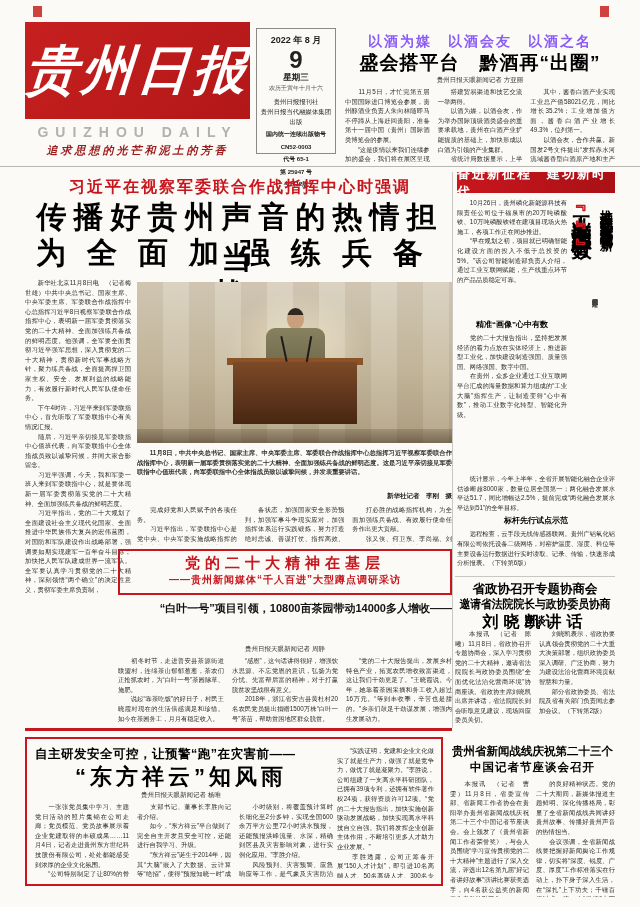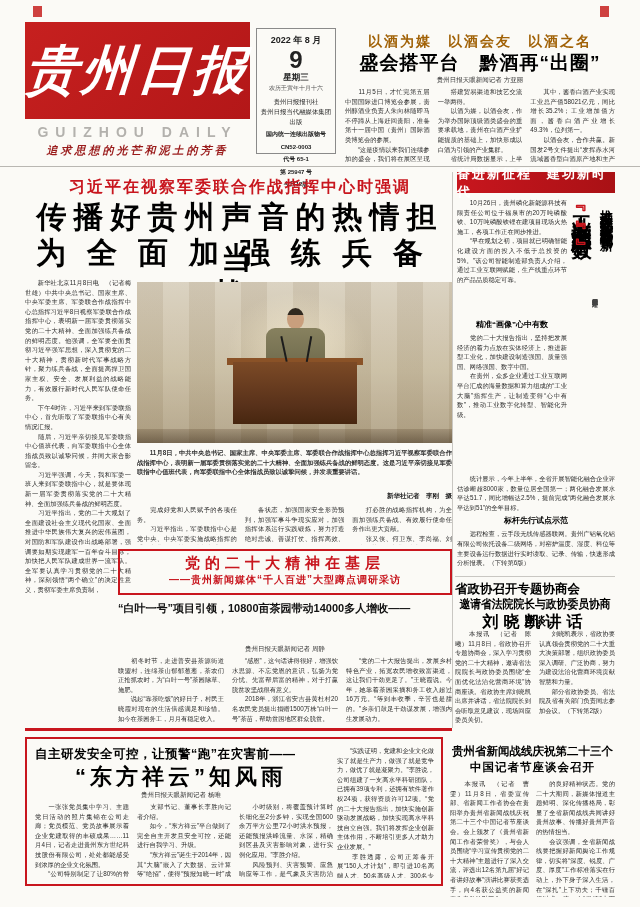--- a/index.html
+++ b/index.html
@@ -26,21 +26,21 @@
   .db-issue{font-size:6px;line-height:1.6;font-weight:bold;margin-top:3px;}
   .corner-mark{width:9px;height:11px;background:#c6201f;opacity:.85;}
   
   .jt{text-align:justify;white-space:pre-line;overflow:hidden;color:#2a2a2a;}
   .t6{font-size:6.3px;line-height:9.6px;}
   .cols{display:flex;}
   .hairline{background:#c9c7c2;}
   .redline{background:#c8161e;}
   
   .wine-kicker{left:345px;top:33px;width:270px;text-align:center;font-size:14px;
-               font-weight:bold;letter-spacing:2px;color:#a16207;}
+               font-weight:bold;letter-spacing:2px;color:#8b5cf6;}
   .wine-headline{left:345px;top:50px;width:270px;text-align:center;font-size:19px;
                  font-weight:900;letter-spacing:1px;color:#000;}
   .wine-byline{left:345px;top:76px;width:270px;text-align:center;font-size:6.5px;color:#333;}
   .wine-cols{left:345px;top:87px;width:270px;height:78px;gap:8px;}
   .wine-cols .col{width:85px;height:78px;}
   
   .lead-kicker{left:25px;top:177px;width:430px;text-align:center;color:#c8161e;
                font-size:16px;font-weight:bold;letter-spacing:2px;}
   .lead-h1{left:25px;top:197px;width:430px;text-align:center;font-size:30px;
            font-weight:900;letter-spacing:7px;color:#000;}
@@ -67,21 +67,21 @@
   .caption{left:137px;top:448px;width:315px;height:46px;font-weight:bold;color:#333;}
   .caption-credit{left:137px;top:492px;width:315px;text-align:right;font-size:6.5px;
                   font-weight:bold;color:#222;}
   .lead-botcols{left:137px;top:505px;width:315px;height:40px;gap:8px;}
   .lead-botcols .col{width:100px;height:40px;}
   
   .gr-banner{left:118px;top:549px;width:334px;height:46px;border:2px solid #c8161e;box-sizing:border-box;}
   .gr-banner-title{margin-top:3px;text-align:center;color:#c8161e;font-size:15px;
                    font-weight:900;letter-spacing:5px;}
   .gr-banner-sub{text-align:center;color:#c8161e;font-size:10px;font-weight:bold;letter-spacing:1px;}
-  .gr-kicker{left:118px;top:601px;width:334px;text-align:left;font-size:11px;font-weight:bold;color:#111;}
+  .gr-kicker{left:118px;top:601px;width:334px;text-align:right;font-size:11px;font-weight:bold;color:#111;}
   .gr-headline{left:118px;top:614px;width:334px;text-align:center;font-size:24px;
                font-weight:900;letter-spacing:14px;color:#000;}
   .gr-byline{left:118px;top:645px;width:334px;text-align:center;font-size:6.5px;color:#333;}
   .gr-cols{left:118px;top:656px;width:334px;height:70px;gap:8px;}
   .gr-cols .col{width:106px;height:70px;}
   
   .vrule-main{left:452px;top:172px;width:1px;height:556px;}
   .right-banner{left:457px;top:172px;width:158px;height:21px;background:linear-gradient(90deg,#c8161e,#a91115);
                 color:#fff;font-size:13px;font-weight:900;letter-spacing:2px;
                 display:flex;align-items:center;justify-content:center;}
@@ -91,21 +91,21 @@
   .v-subtitle{position:absolute;right:0;top:2px;height:272px;writing-mode:vertical-rl;
               font-size:13px;font-weight:900;letter-spacing:1.5px;color:#000;}
   .v-byline{position:absolute;right:16px;top:96px;height:176px;writing-mode:vertical-rl;
             font-size:6px;color:#444;}
   .vhl{position:absolute;left:0;top:0;height:276px;writing-mode:vertical-rl;
        font-size:20px;font-weight:900;letter-spacing:2px;color:#000;}
   .vhl .rq{color:#c8161e;}
   .ind-wide{left:457px;top:474px;width:158px;height:100px;}
   .ind-wide .jt{height:auto;}
   .cp-rule{left:455px;top:576px;width:160px;height:1px;}
-  .cp-kicker{left:455px;top:581px;width:160px;font-size:12.5px;
+  .cp-kicker{left:455px;top:581px;width:160px;text-align:center;font-size:12.5px;
              font-weight:900;color:#000;}
   .cp-headline{left:448px;top:596px;width:174px;text-align:center;font-size:12px;
                font-weight:900;color:#000;transform:scaleX(.9);transform-origin:center;}
   .cp-sub{left:455px;top:612px;width:160px;text-align:center;font-size:16px;
           font-weight:900;letter-spacing:5px;color:#000;}
   .cp-cols{left:455px;top:629px;width:160px;height:100px;gap:8px;}
   .cp-cols .col{width:76px;height:100px;}
   
   .bottom-redrule{left:25px;top:728px;width:427px;height:3px;}
   .cloud-box{left:25px;top:737px;width:418px;height:149px;border:2px solid #c8161e;box-sizing:border-box;}

